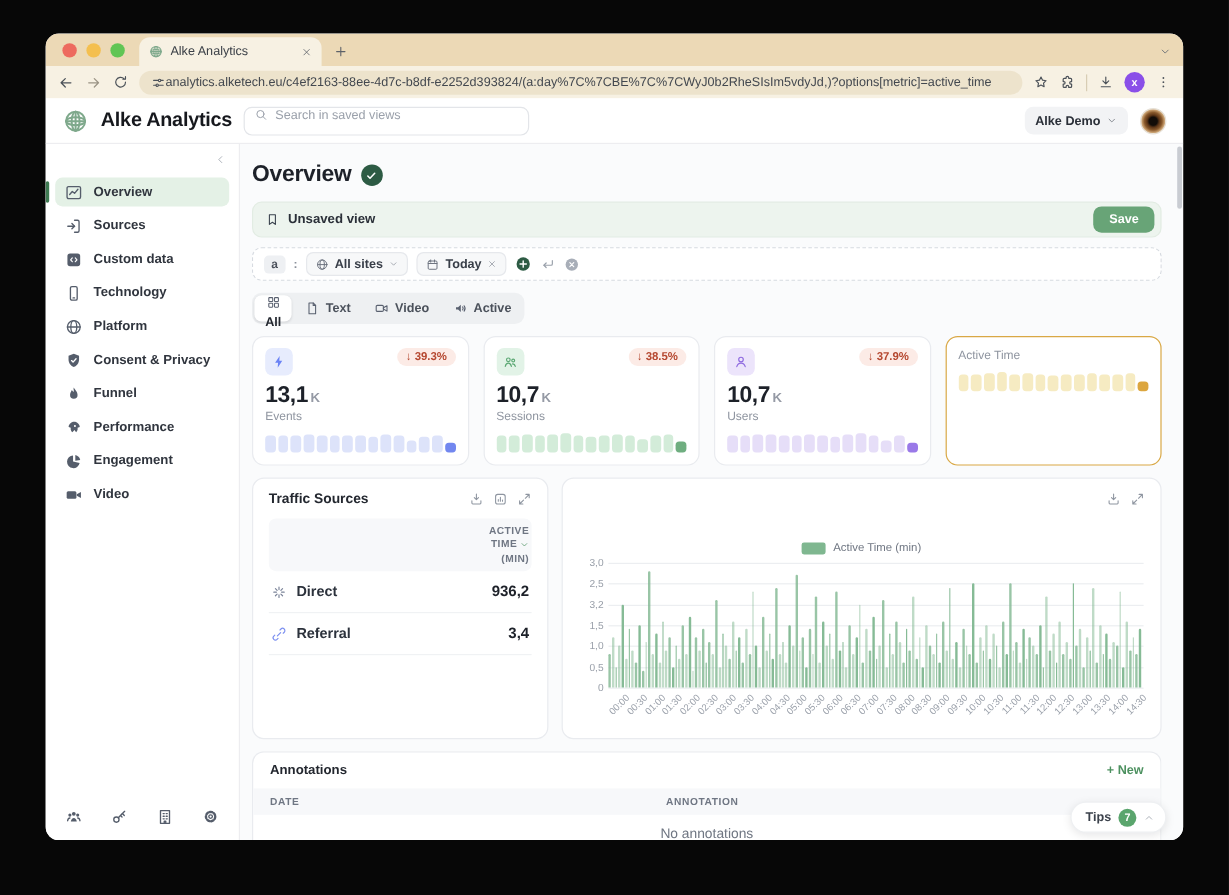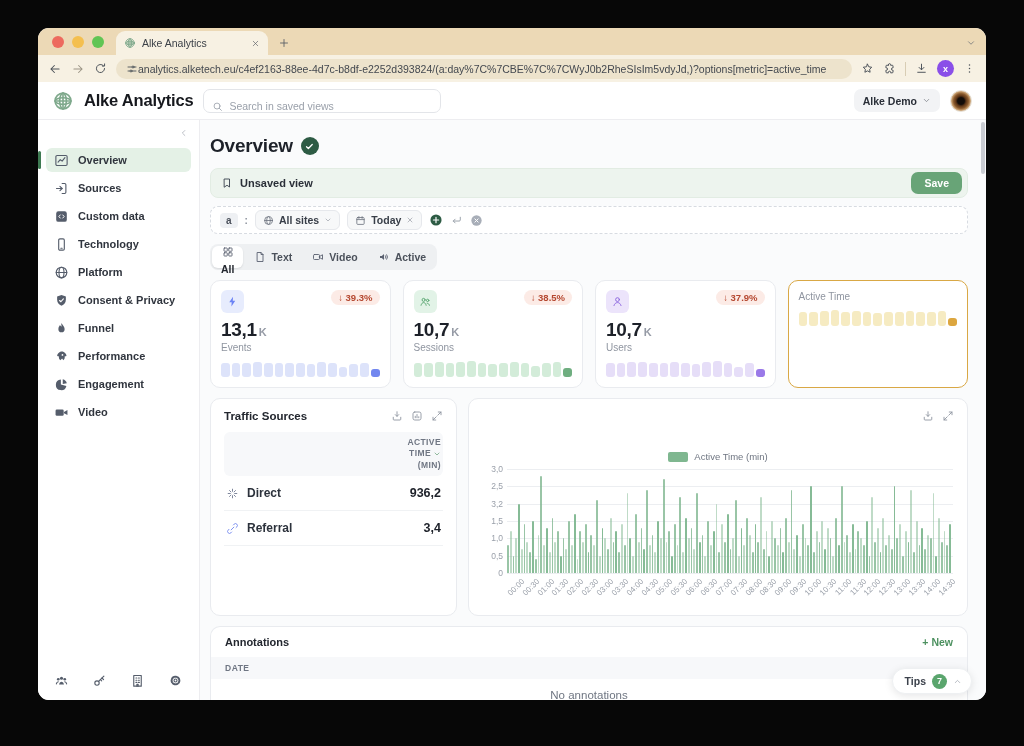--- a/index.html
+++ b/index.html
@@ -22,21 +22,21 @@
   .urlpill { flex:1; height:20px; background:#ede3cc; border-radius:11px; display:flex; align-items:center; gap:0; padding:0 10px; overflow:hidden; }
   .url { font-size:10.5px; color:#43484f; white-space:nowrap; overflow:hidden; }
   .tb-right { display:flex; align-items:center; gap:9px; color:#4c5259; }
   .tb-sep { width:1px; height:14px; background:#d8cdb4; }
   .profile { width:17px; height:17px; border-radius:50%; background:#8a4fe8; color:#fff; font-size:9px; font-weight:bold; display:flex; align-items:center; justify-content:center; }
 
   
   .apphead { height:38px; background:#fff; border-bottom:1px solid #ededf0; display:flex; align-items:center; padding:0 14px; gap:10px; }
   .logo { color:#7fa98c; display:flex; }
   .appname { font-size:16.5px; font-weight:bold; color:#16181d; letter-spacing:-.2px; }
-  .searchbox { width:238px; height:24px; border:1px solid #e3e5e9; border-radius:7px; display:flex; align-items:flex-end; gap:6px; padding:0 8px; color:#9aa0aa; background:#fff; }
+  .searchbox { width:238px; height:24px; border:1px solid #e3e5e9; border-radius:7px; display:flex; align-items:flex-start; gap:6px; padding:0 8px; color:#9aa0aa; background:#fff; }
   .searchbox input { border:none; outline:none; font-size:10.5px; color:#3c414a; width:100%; font-family:"Liberation Sans",sans-serif; background:transparent; }
   .searchbox input::placeholder { color:#9aa0aa; }
   .headspace { flex:1; }
   .acctbtn { height:23px; background:#f2f3f5; border-radius:7px; display:flex; align-items:center; gap:5px; padding:0 9px; font-size:10.5px; font-weight:bold; color:#2a2f38; }
   .acctbtn .chev { color:#6d727b; display:flex; }
   .avatar { width:22px; height:22px; border-radius:50%; background:radial-gradient(circle at 50% 50%, #120c08 0%, #120c08 24%, #5c3517 36%, #8a5a2d 52%, #c79e6e 66%, #ead9c4 80%); border:1px solid #e6e0d6; }
 
   
   .body { display:flex; height:580px; }
   .sidebar { width:162px; background:#fff; border-right:1px solid #ededf0; padding:6px 8px 10px; display:flex; flex-direction:column; position:relative; }
@@ -970,20 +970,21 @@
         </div>
       </div>
 
       <div class="annocard">
         <div class="anno-head">
           <span class="anno-title">Annotations</span>
           <span class="anno-new">+ New</span>
         </div>
         <div class="anno-cols">
           <span class="anno-col">DATE</span>
+          <span class="anno-col">ANNOTATION</span>
         </div>
         <div class="anno-empty">No annotations</div>
       </div>
 
       <div class="tips">
         <span class="tl">Tips</span>
         <span class="tc">7</span>
         <span class="tch">
             <svg viewBox="0 0 24 24" width="9" height="9" fill="none" stroke="currentColor" stroke-width="1.8" stroke-linecap="round" stroke-linejoin="round">
               <path d="M6 15l6-6 6 6"></path>

